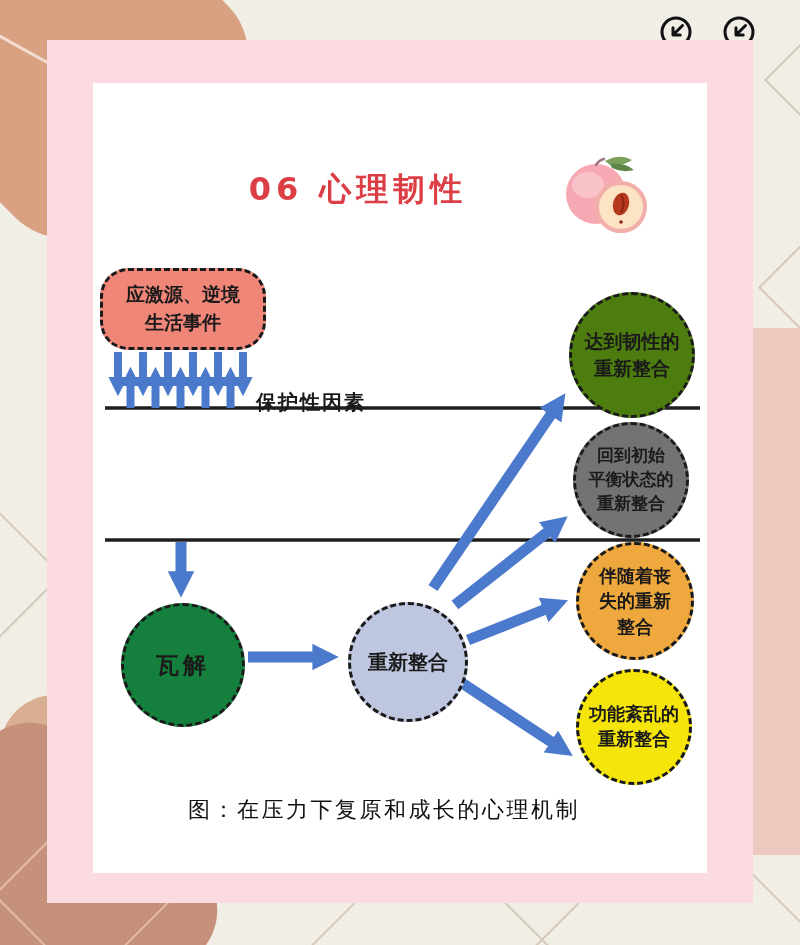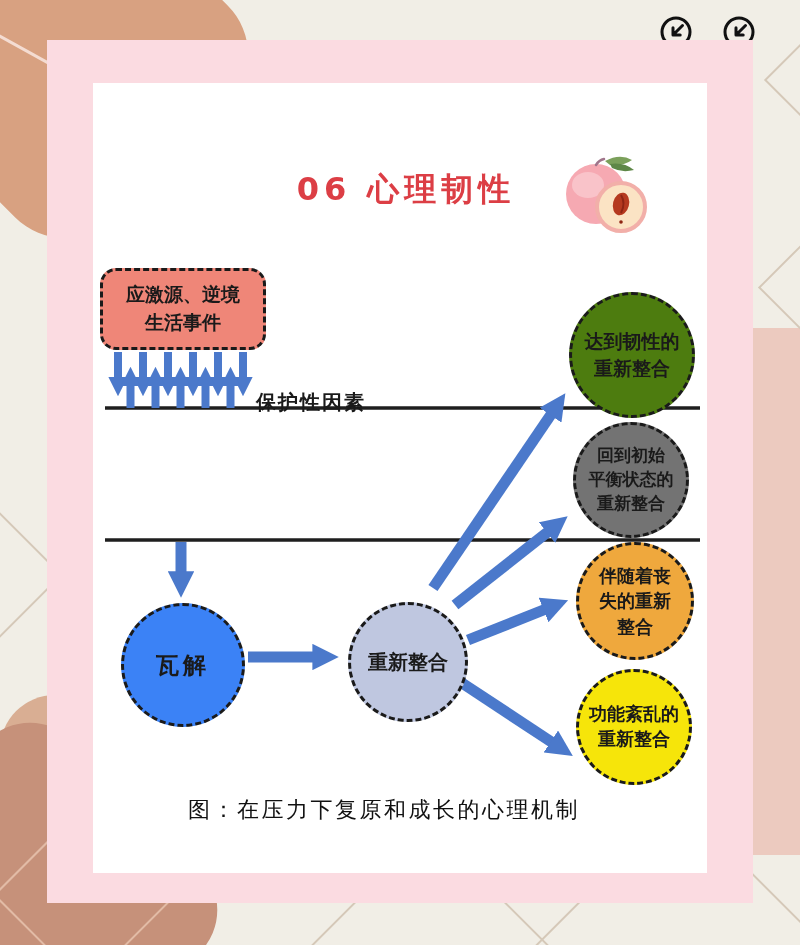--- a/index.html
+++ b/index.html
@@ -32,21 +32,21 @@
   .wm2 { left:722px; }
   
   .pink-card { left:47px; top:40px; width:706px; height:863px; background:#FBDBE1; }
   .white-card { left:93px; top:83px; width:614px; height:790px; background:#FFFFFF; }
   .white-card .abs { position:absolute; }
   
   .title { left:150px; top:85px; width:230px; text-align:center;
     font-size:32px; font-weight:700; letter-spacing:5px; color:#DC3E45; }
   .peach { left:465px; top:68px; }
   .stressor-box { left:7px; top:185px; width:166px; height:82px;
-    background:#EF8678; border:3.5px dashed #1a1a1a; border-radius:16px;
+    background:#EF8678; border:3.5px dashed #1a1a1a; border-radius:28px;
     display:flex; align-items:center; justify-content:center; text-align:center;
     font-size:19px; font-weight:700; line-height:1.45; white-space:pre-line; }
   .prot-label { left:163px; top:306px; font-size:20px; font-weight:700; letter-spacing:2px; }
   .node { border:3.5px dashed #1a1a1a; border-radius:50%;
     display:flex; align-items:center; justify-content:center; text-align:center;
     font-weight:700; line-height:1.4; white-space:pre-line; }
   .n-balance        { left:25px;  top:337px; width:122px; height:122px; font-size:19px; }
   .n-disintegration { left:28px;  top:520px; width:124px; height:124px; font-size:23px; letter-spacing:4px; }
   .n-reintegration  { left:255px; top:519px; width:120px; height:120px; font-size:20px; }
   .n-resilient      { left:476px; top:209px; width:126px; height:126px; font-size:19px; }
@@ -79,21 +79,21 @@
   <path d="M23.5,10.5 L14,20 M14,20 L14,12.8 M14,20 L21.2,20" fill="none" stroke="#111" stroke-width="3" stroke-linecap="round" stroke-linejoin="round"></path>
 </svg>
 <svg class="abs wm wm2" viewBox="0 0 34 34">
   <circle cx="17" cy="17" r="14" fill="none" stroke="#111" stroke-width="3"></circle>
   <path d="M23.5,10.5 L14,20 M14,20 L14,12.8 M14,20 L21.2,20" fill="none" stroke="#111" stroke-width="3" stroke-linecap="round" stroke-linejoin="round"></path>
 </svg>
 
 <div class="abs pink-card">
 <div class="abs white-card" style="left:46px; top:43px;">
 
-  <div class="abs title" style="color: rgb(220, 62, 69); margin-left: 48px;">06 心理韧性</div>
+  <div class="abs title" style="color: rgb(220, 62, 69);">06 心理韧性</div>
 
   <svg class="abs peach" width="95" height="85" viewBox="0 0 95 85">
     <circle cx="38" cy="43" r="30" fill="#F6A9B2"></circle>
     <ellipse cx="30" cy="34" rx="16" ry="13" fill="#F9C3C9"></ellipse>
     <path d="M38,14 Q41,9 46,8" stroke="#A0758B" stroke-width="2.5" fill="none" stroke-linecap="round"></path>
     <path d="M47,10 Q62,2 74,9 Q64,16 52,14 Z" fill="#7BA05B"></path>
     <path d="M52,13 Q66,11 76,19 Q64,22 54,17 Z" fill="#5E8747"></path>
     <circle cx="63" cy="56" r="24" fill="#FBE3C4" stroke="#F2AFA9" stroke-width="4"></circle>
     <ellipse cx="63" cy="53" rx="8" ry="11.5" fill="#B5391F" transform="rotate(14 63 53)"></ellipse>
     <path d="M63,44 Q68,52 63,62" stroke="#8E2413" stroke-width="2" fill="none"></path>
@@ -132,21 +132,21 @@
     <line class="arrow" stroke-width="11" x1="362" y1="522" x2="456" y2="448" marker-end="url(#ah)"></line>
     <line class="arrow" stroke-width="11" x1="375" y1="557" x2="453" y2="526" marker-end="url(#ah)"></line>
     <line class="arrow" stroke-width="11" x1="369" y1="600" x2="460" y2="660" marker-end="url(#ah)"></line>
   </svg>
 
   <div class="abs stressor-box" style="background: rgb(239, 134, 120);">应激源、逆境
 生活事件</div>
 
   <div class="abs prot-label">保护性因素</div>
 
-  <div class="abs node n-disintegration" style="background: #3b82f6;">瓦解</div>
+  <div class="abs node n-disintegration" style="background: #15803d;">瓦解</div>
   <div class="abs node n-reintegration" style="background: rgb(191, 199, 224);">重新整合</div>
   <div class="abs node n-resilient" style="background: #4d7c0f;">达到韧性的
 重新整合</div>
   <div class="abs node n-baseline" style="background: #737373;">回到初始
 平衡状态的
 重新整合</div>
   <div class="abs node n-loss" style="background: rgb(239, 168, 61);">伴随着丧
 失的重新
 整合</div>
   <div class="abs node n-dysfunctional" style="background: rgb(246, 229, 10); font-family: Liberation Serif, serif;">功能紊乱的

